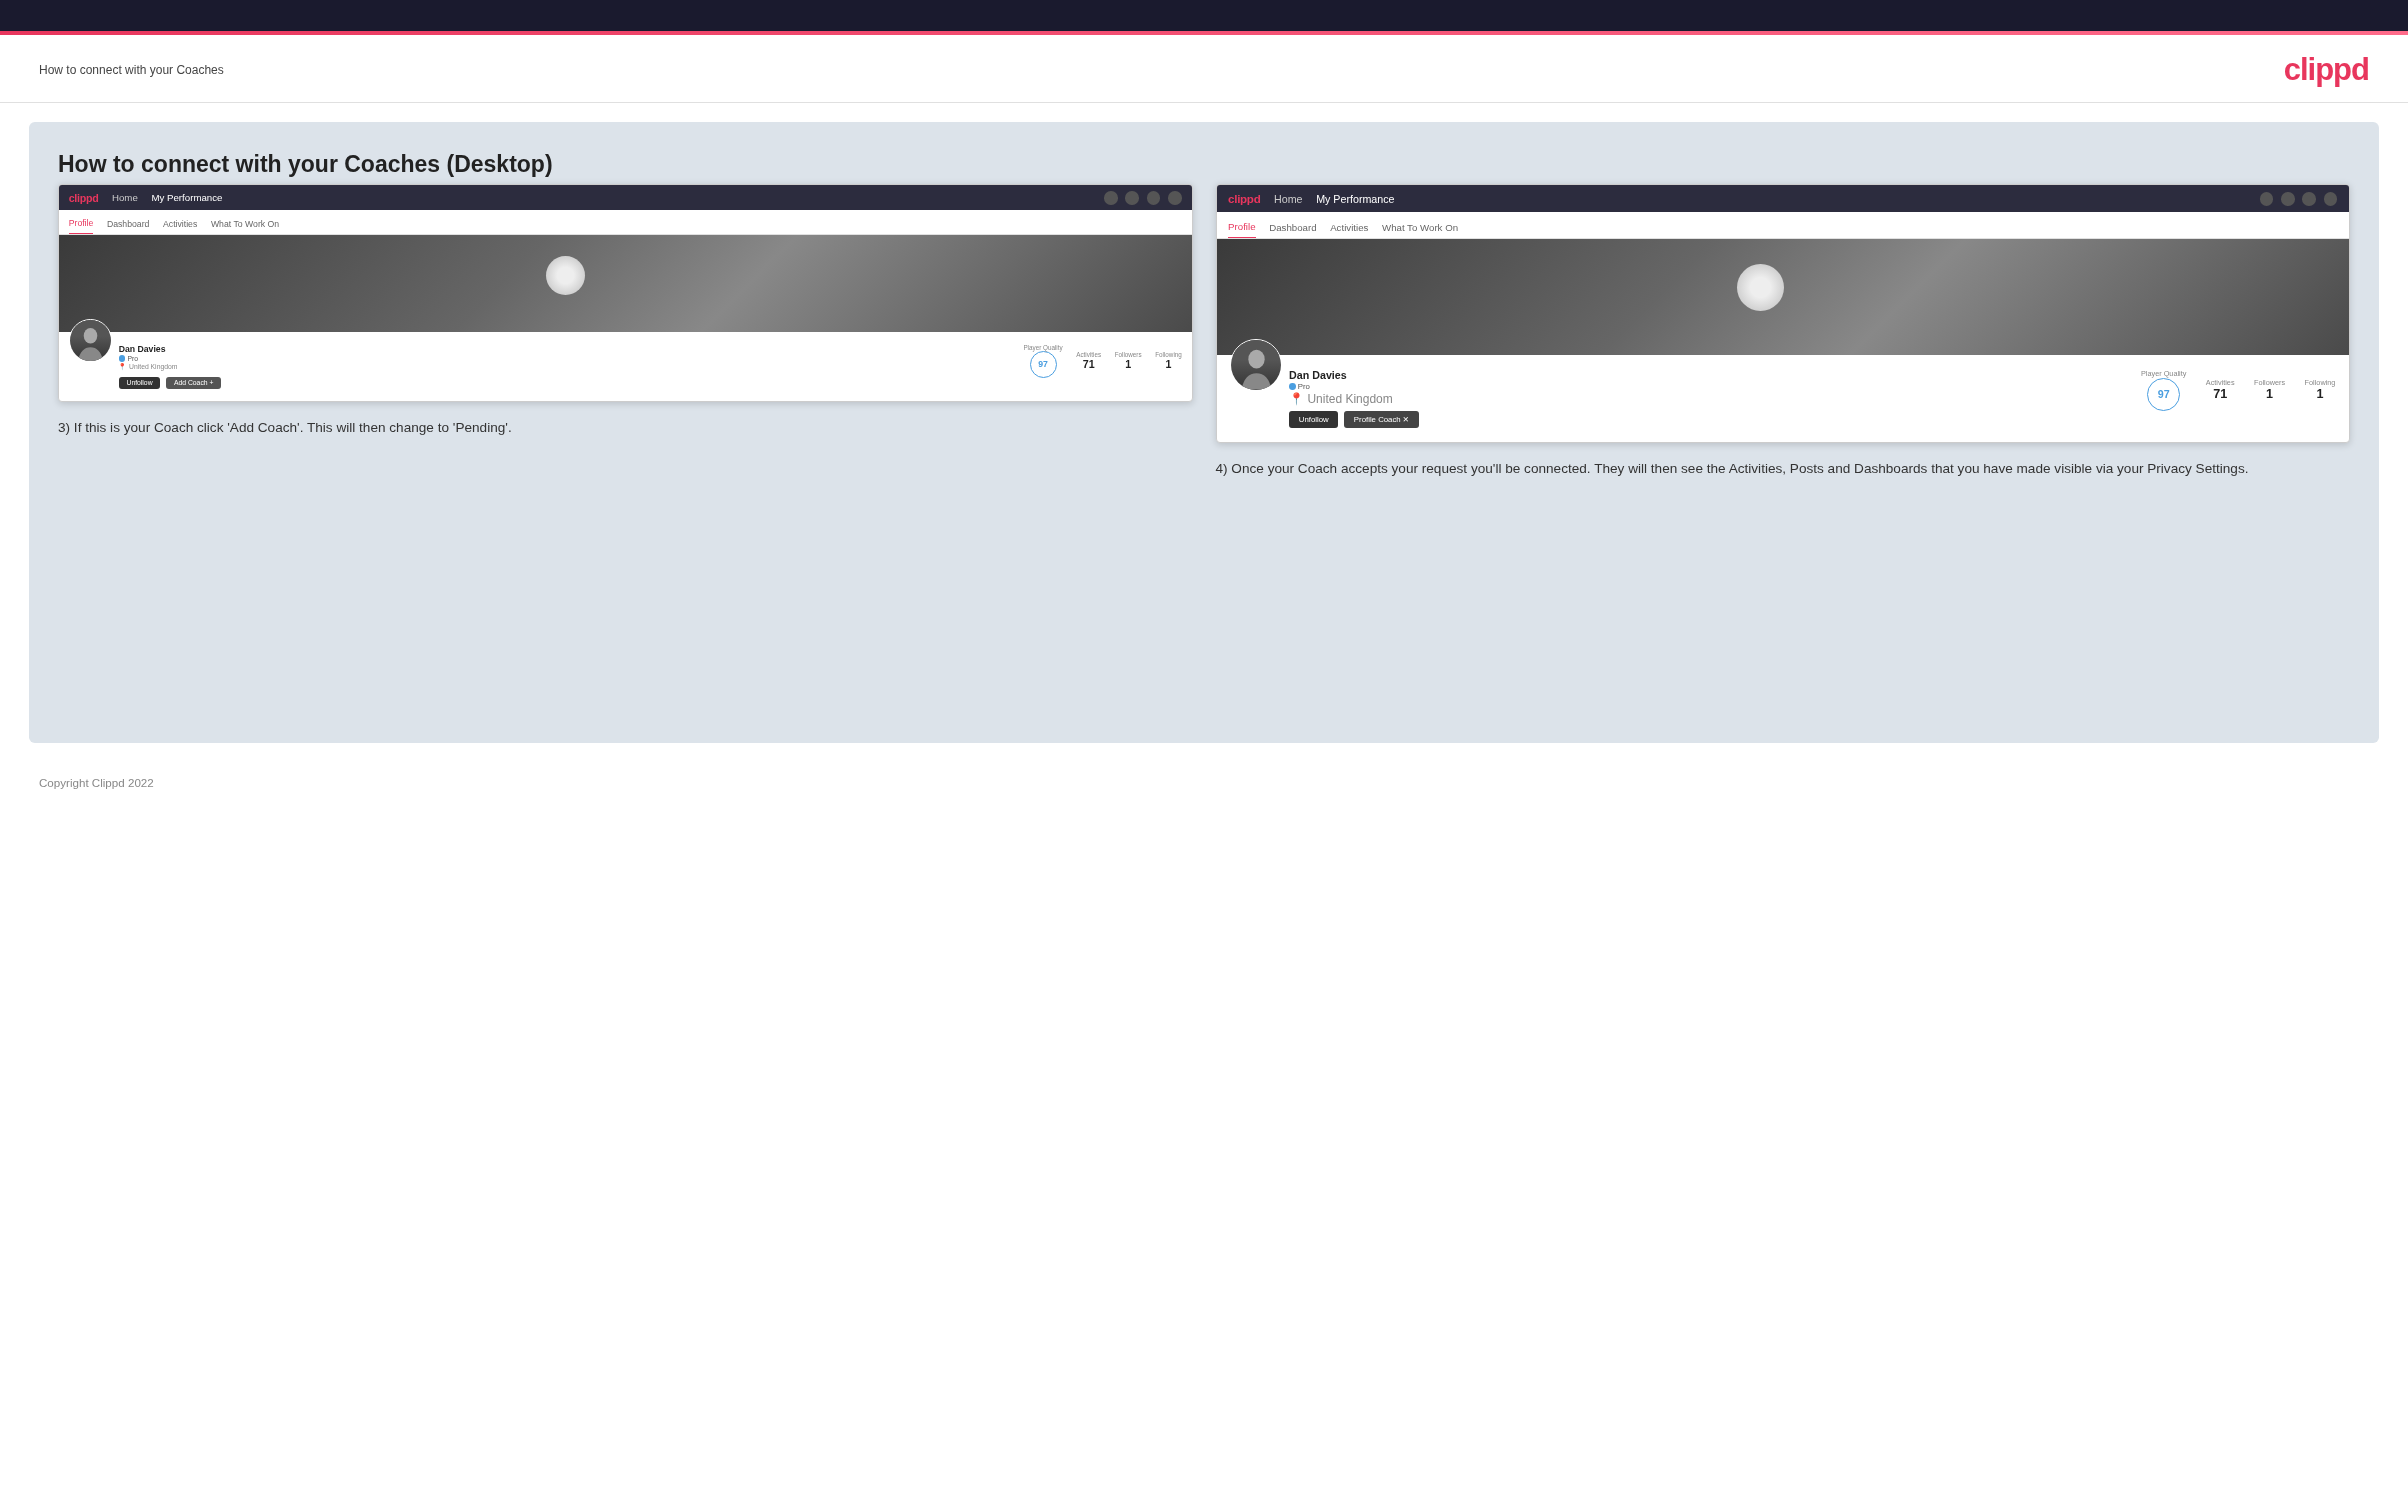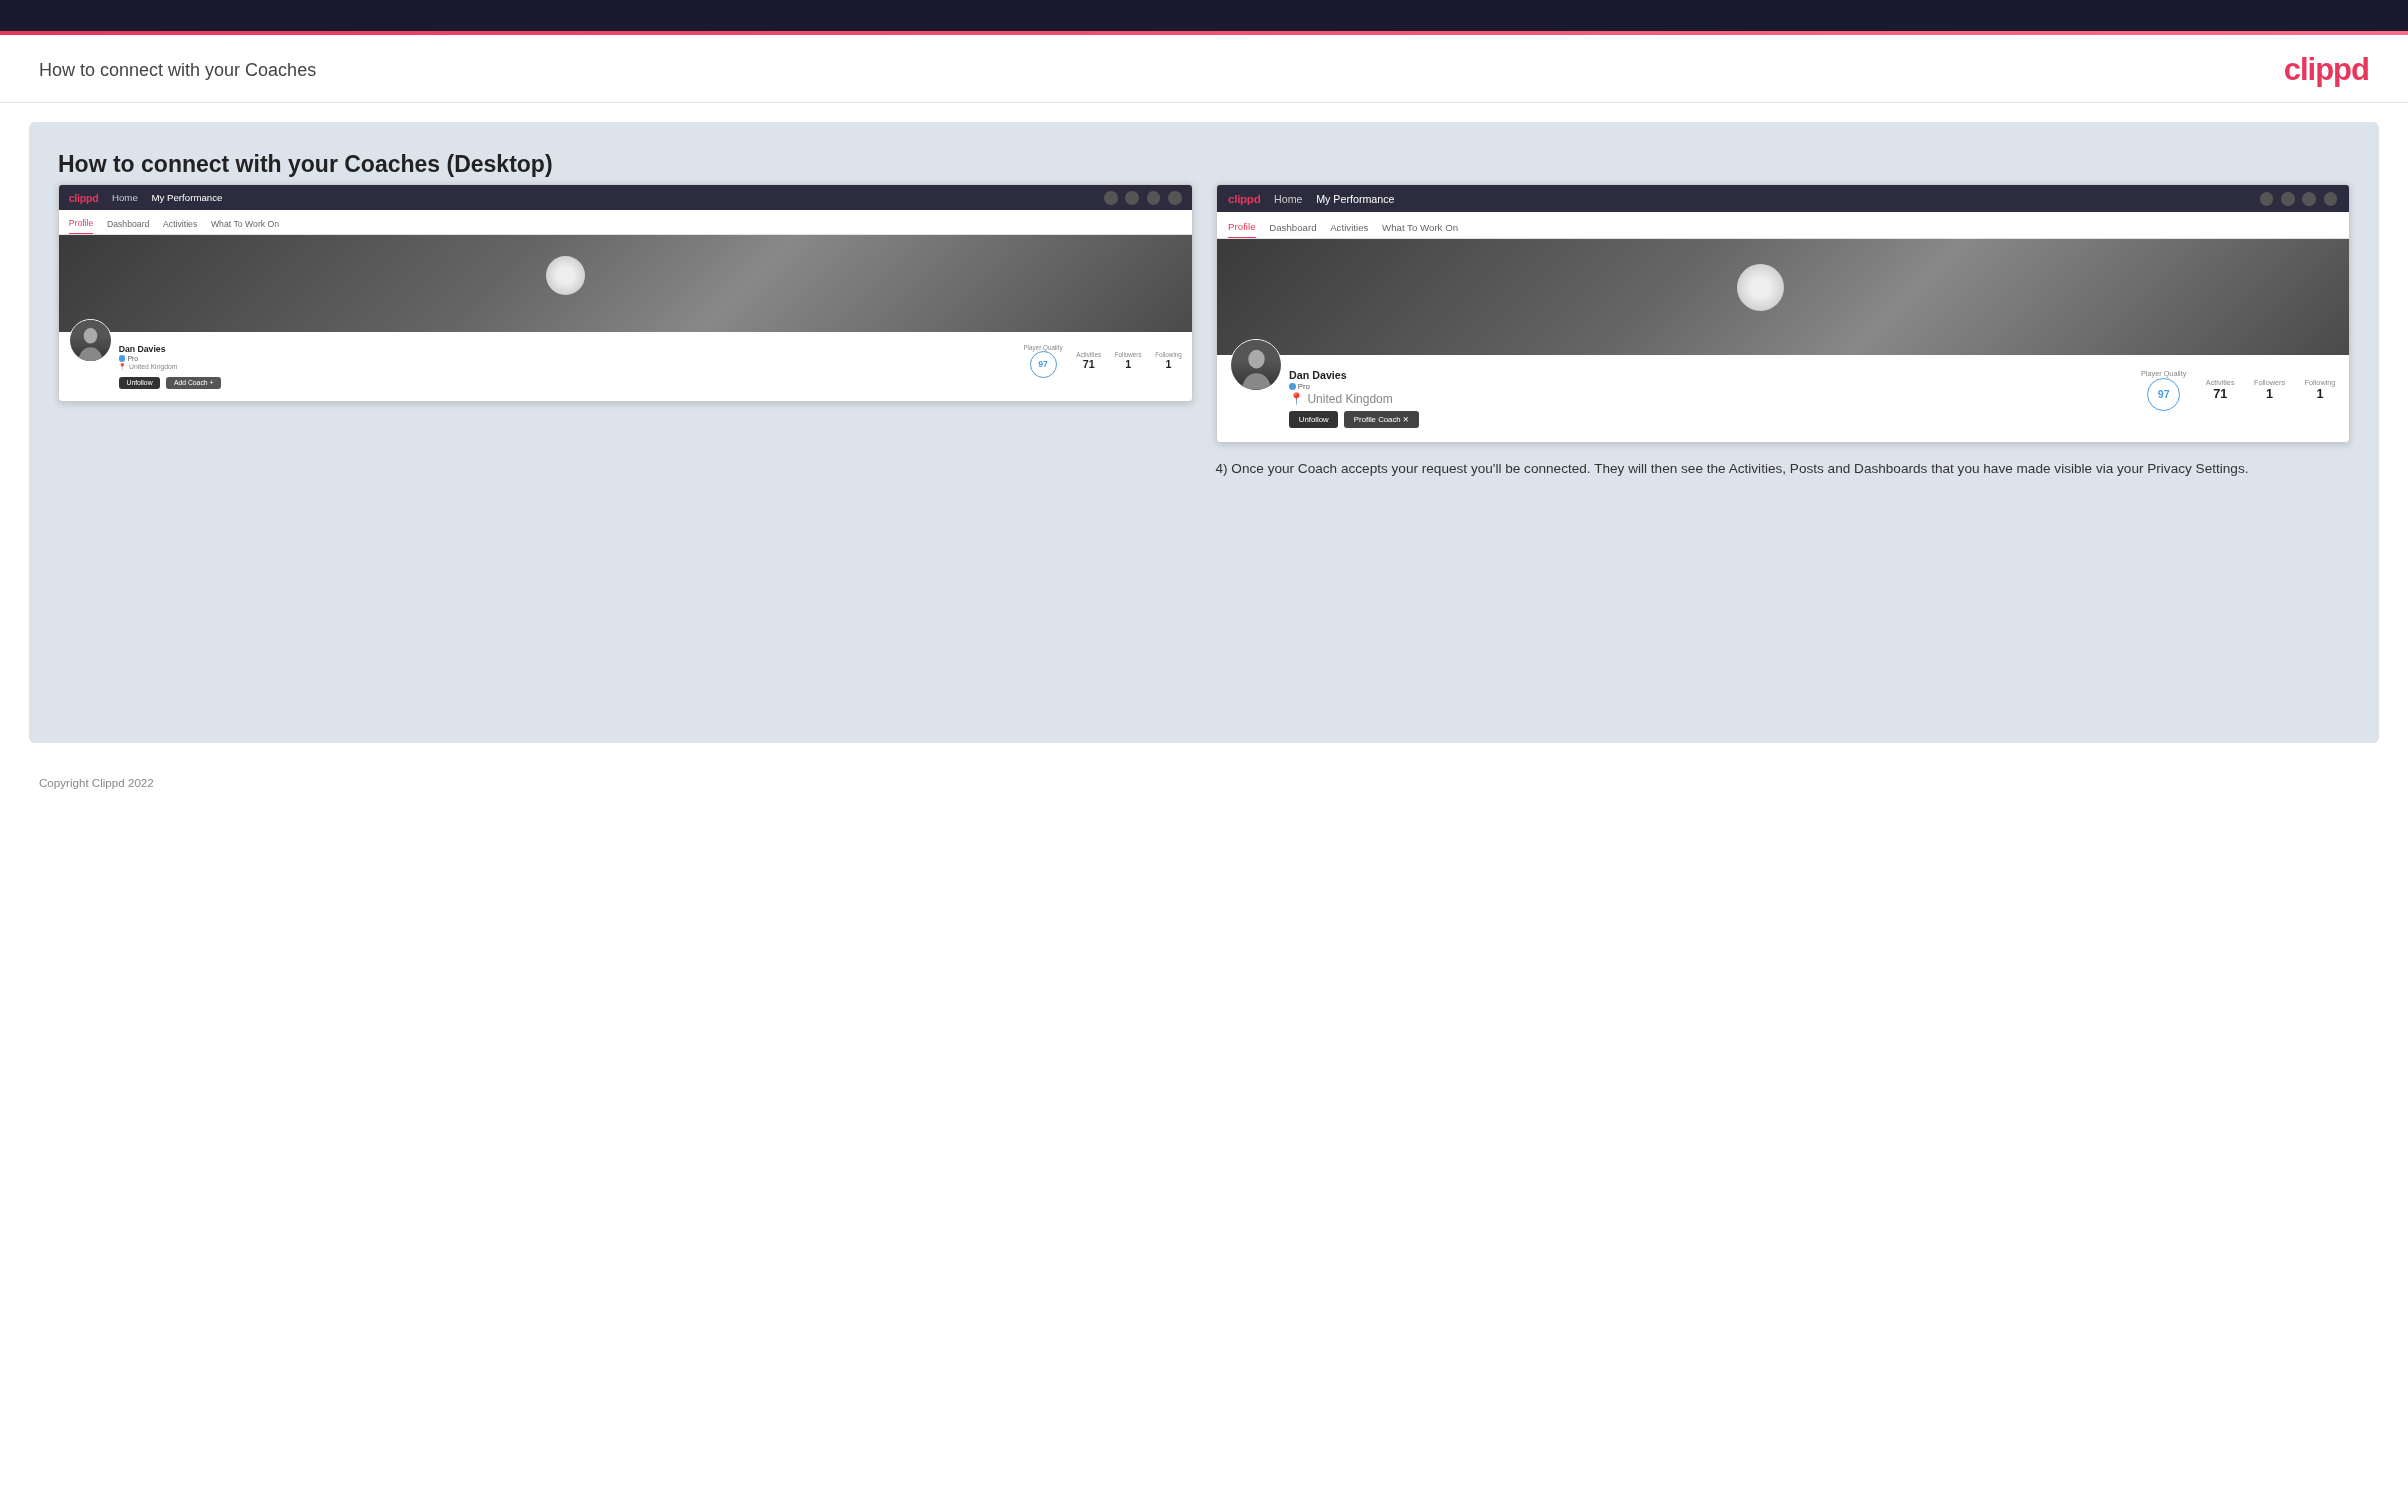--- a/index.html
+++ b/index.html
@@ -17,21 +17,21 @@
       background: linear-gradient(to right, #e8365d, #ff6b8a);
     }
     .header {
       display: flex;
       justify-content: space-between;
       align-items: center;
       padding: 17.5px 39px 13.6px 39px;
       border-bottom: 1px solid #e0e0e0;
     }
     .header-title {
-      font-size: 18px;
+      font-size: 12px;
       color: #444;
     }
     .logo-text {
       font-size: 31px;
       font-weight: 700;
       color: #e8365d;
       letter-spacing: -1px;
     }
     .main-content {
       background: #dce3ea;
@@ -404,20 +404,21 @@
               <div class="mock-stat-label">Followers</div>
               <div class="mock-stat-value">1</div>
             </div>
             <div class="mock-stat">
               <div class="mock-stat-label">Following</div>
               <div class="mock-stat-value">1</div>
             </div>
           </div>
         </div>
       </div>
+      <p class="caption-text">3) If this is your Coach click 'Add Coach'. This will then change to 'Pending'.</p>
     </div>
 
     <div class="screenshot-col">
       <div class="mock-browser large">
 
         <div class="mock-nav">
           <span class="mock-logo">clippd</span>
           <span class="mock-nav-item">Home</span>
           <span class="mock-nav-item active">My Performance</span>
           <div class="mock-nav-icons">

